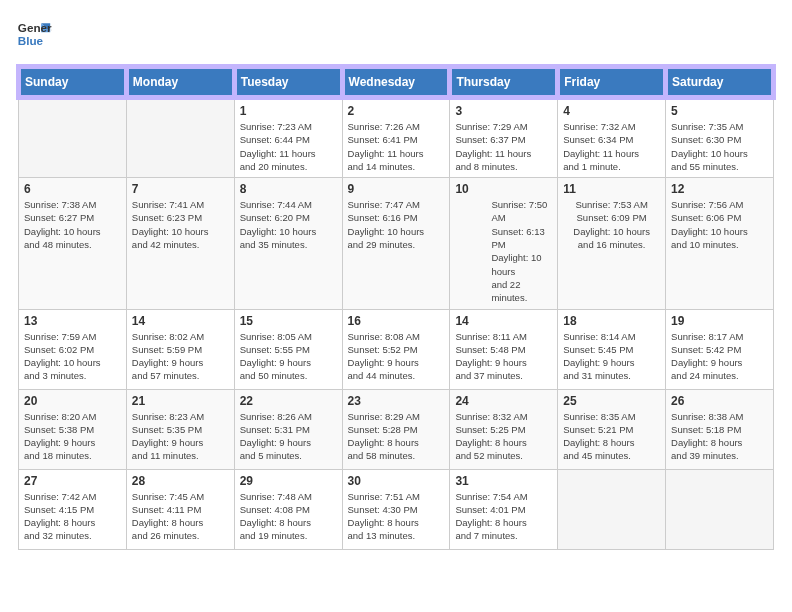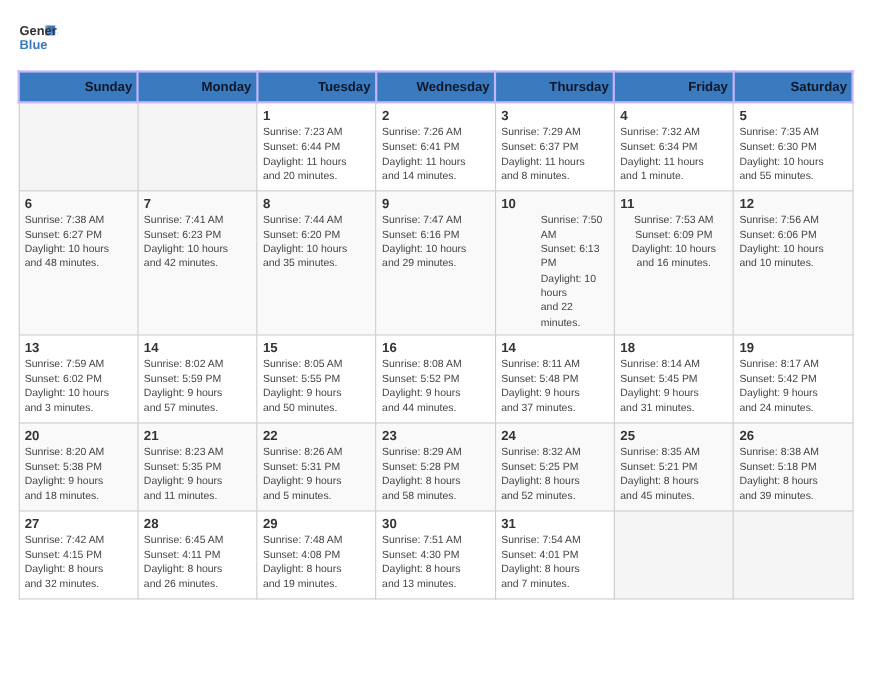--- a/index.html
+++ b/index.html
@@ -38,26 +38,26 @@
       font-size: 14px;
       color: #555;
     }
     table {
       width: 100%;
       border-collapse: collapse;
       table-layout: fixed;
     }
     th {
       background: #3a7abf;
-      color: #0f172a;
+      color: #ffffff;
       font-size: 12px;
       padding: 6px 4px;
-      text-align: right;
+      text-align: left;
       font-weight: bold;
-      border: 2px solid #c4b5fd;
+      border: 5px solid #c4b5fd;
     }
     td {
       border: 1px solid #ccc;
       vertical-align: top;
       padding: 4px 5px;
       font-size: 10px;
       color: #333;
       height: 80px;
       background: #fff;
     }
@@ -306,21 +306,21 @@
       <tr>
         <td>
           <span class="day-number">27</span>
           <div class="day-info" style="white-space: pre-line;">Sunrise: 7:42 AM
 Sunset: 4:15 PM
 Daylight: 8 hours
 and 32 minutes.</div>
         </td>
         <td>
           <span class="day-number">28</span>
-          <div class="day-info" style="white-space: pre-line;">Sunrise: 6:45 AM
+          <div class="day-info" style="white-space: pre-line;">Sunrise: 7:45 AM
 Sunset: 4:11 PM
 Daylight: 8 hours
 and 26 minutes.</div>
         </td>
         <td>
           <span class="day-number">29</span>
           <div class="day-info" style="white-space: pre-line;">Sunrise: 7:48 AM
 Sunset: 4:08 PM
 Daylight: 8 hours
 and 19 minutes.</div>

